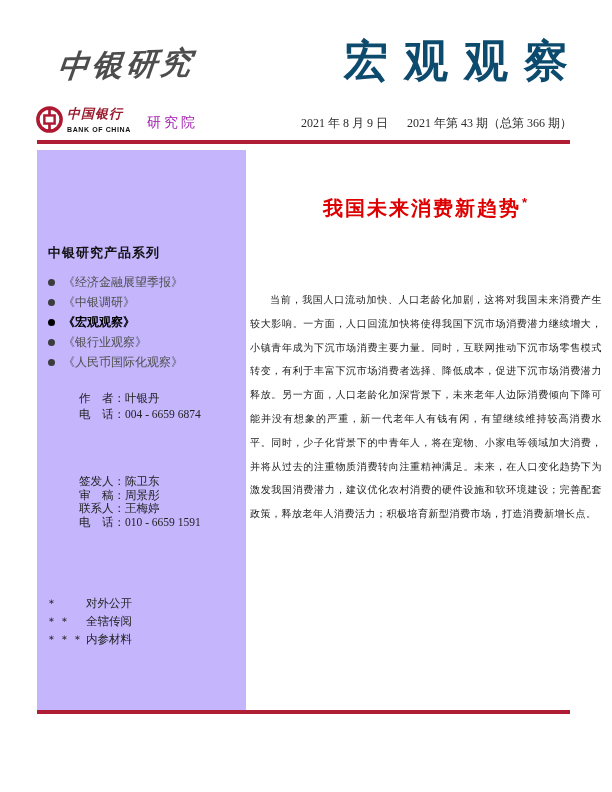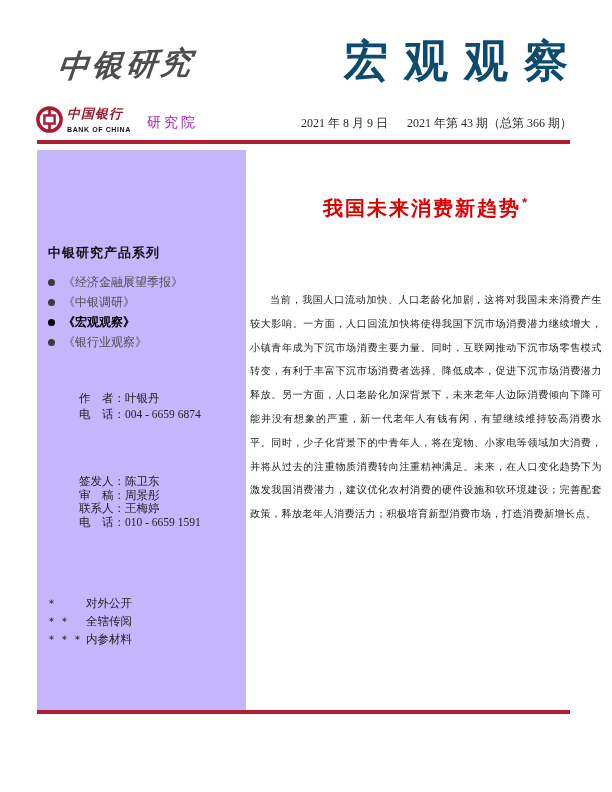--- a/index.html
+++ b/index.html
@@ -94,20 +94,24 @@
         <span>《中银调研》</span>
       </li>
       <li class="active">
         <span class="bullet"></span>
         <span>《宏观观察》</span>
       </li>
       <li>
         <span class="bullet"></span>
         <span>《银行业观察》</span>
       </li>
+      <li>
+        <span class="bullet"></span>
+        <span>《人民币国际化观察》</span>
+      </li>
     </ul>
 
     <div class="contact author-block">
       <div>作　者：叶银丹</div>
       <div>电　话：004 - 6659 6874</div>
     </div>
 
     <div class="contact signer-block">
       <div>签发人：陈卫东</div>
       <div>审　稿：周景彤</div>

